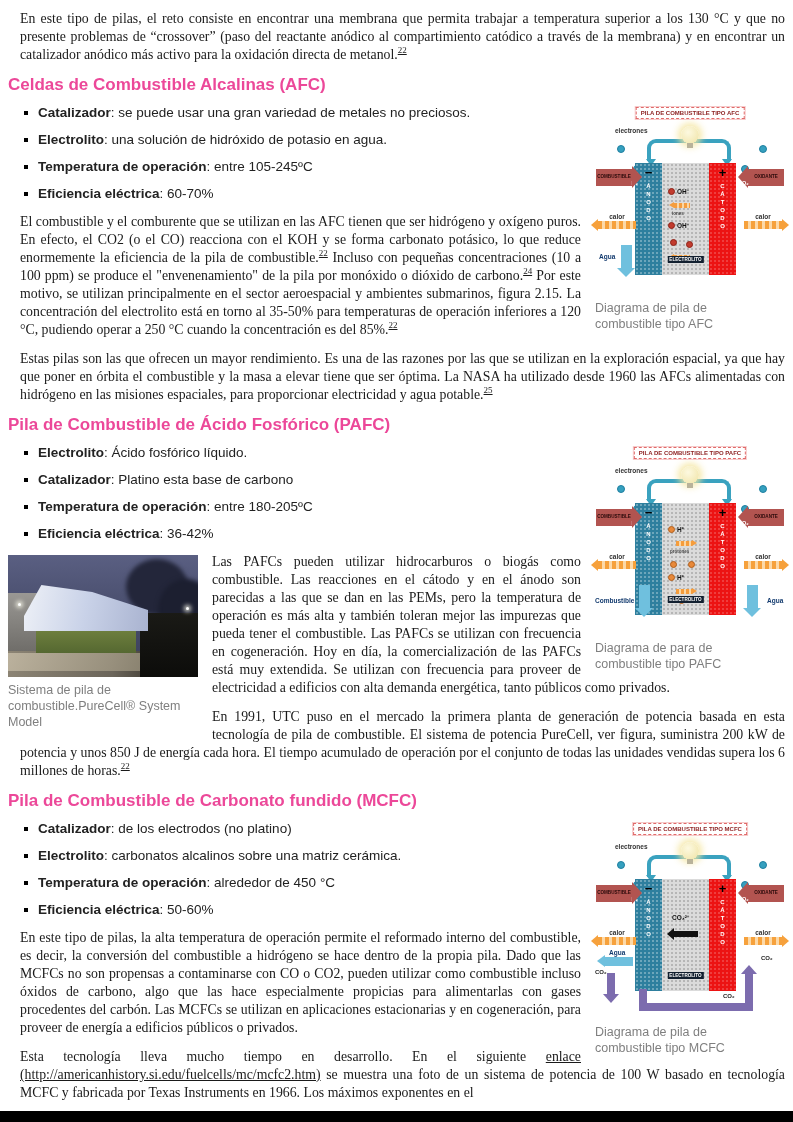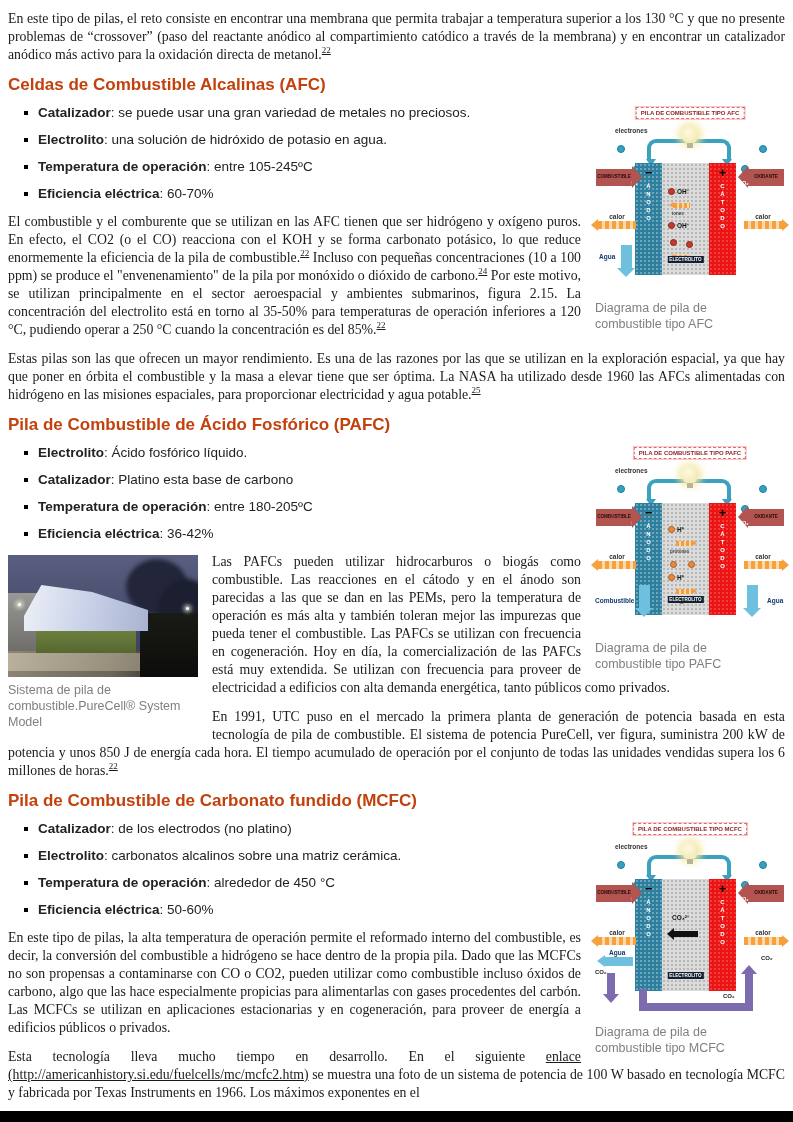--- a/index.html
+++ b/index.html
@@ -1,19 +1,19 @@
 <!DOCTYPE html>
 <html><head>
 <meta charset="utf-8">
 <style>
   html,body{margin:0;padding:0;background:#fff;}
   .page{position:relative;width:793px;height:1122px;background:#fff;box-sizing:border-box;
         padding:10px 8px 0 8px;overflow:hidden;font-family:"Liberation Serif",serif;color:#1a1a1a;}
-  .para{font-size:13.8px;line-height:18px;text-align:justify;margin:0 0 11px 0;}
-  h2{font-family:"Liberation Sans",sans-serif;font-size:17px;line-height:20px;color:#c2410c;margin:0 0 10px 0;}
+  .para{font-size:13.8px;line-height:18px;text-align:justify;margin:0 0 11px 12px;}
+  h2{font-family:"Liberation Sans",sans-serif;font-size:17px;line-height:20px;color:#ec4899;margin:0 0 10px 0;}
   .cf::after{content:"";display:block;clear:both;}
   ul.props{font-family:"Liberation Sans",sans-serif;font-size:13.5px;line-height:16px;
            list-style:none;margin:2px 0 10px 0;padding:0 0 0 30px;color:#222;}
   ul.props li{position:relative;margin-bottom:11px;}
   ul.props li::before{content:"";position:absolute;left:-14px;top:6px;width:4px;height:4px;background:#000;}
   sup.ref{font-size:9px;line-height:0;}
   sup.ref span,a.link{color:#1a1a1a;text-decoration:underline;cursor:pointer;}
   .fig-right{float:right;width:190px;margin:2px 0 6px 14px;}
   .photo-left{float:left;width:190px;margin:2px 14px 4px 0;}
   figure{padding:0;}
@@ -220,21 +220,21 @@
           </div>
         <div class="calor cr">
             <span class="calor-label">calor</span>
             <div class="cbar ra"></div>
           </div>
         <div class="wlabel" style="left:0px;top:150px">Combustible</div>
         <div class="wdown" style="left:44px;top:138px"></div>
         <div class="wdown" style="left:152px;top:138px"></div>
         <div class="wlabel" style="left:172px;top:150px">Agua</div>
       </div>
-      <figcaption class="figcap">Diagrama de pila de combustible tipo PAFC</figcaption>
+      <figcaption class="figcap">Diagrama de para de combustible tipo PAFC</figcaption>
     </figure>
 
     <ul class="props">
       <li><b>Electrolito</b><span>: Ácido fosfórico líquido.</span></li>
       <li><b>Catalizador</b><span>: Platino esta base de carbono</span></li>
       <li><b>Temperatura de operación</b><span>: entre 180-205ºC</span></li>
       <li><b>Eficiencia eléctrica</b><span>: 36-42%</span></li>
     </ul>
 
     <figure class="photo-left">

